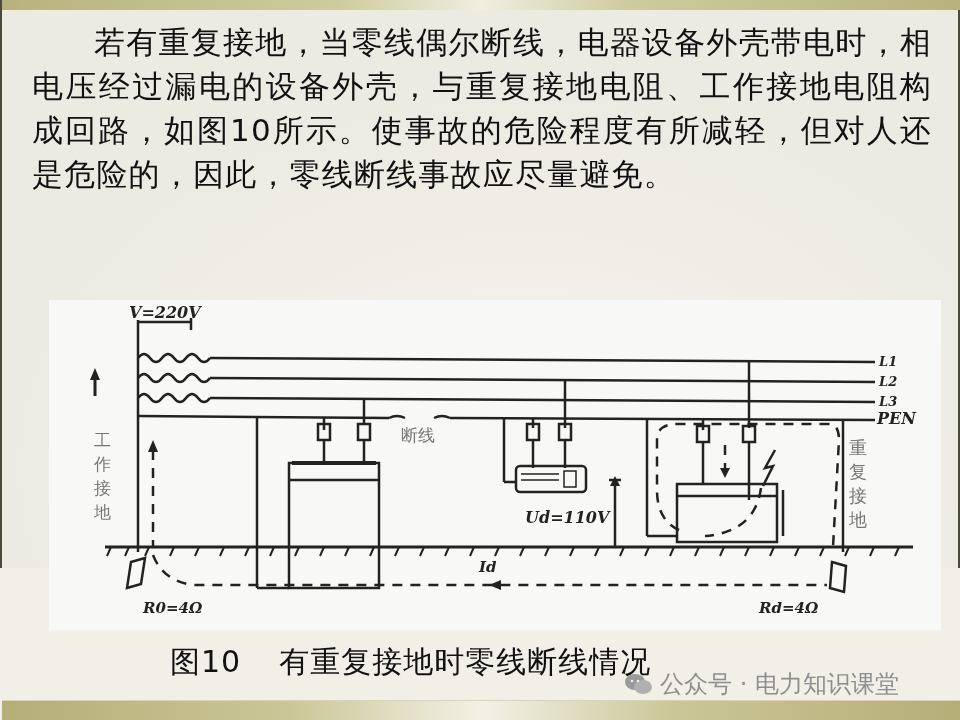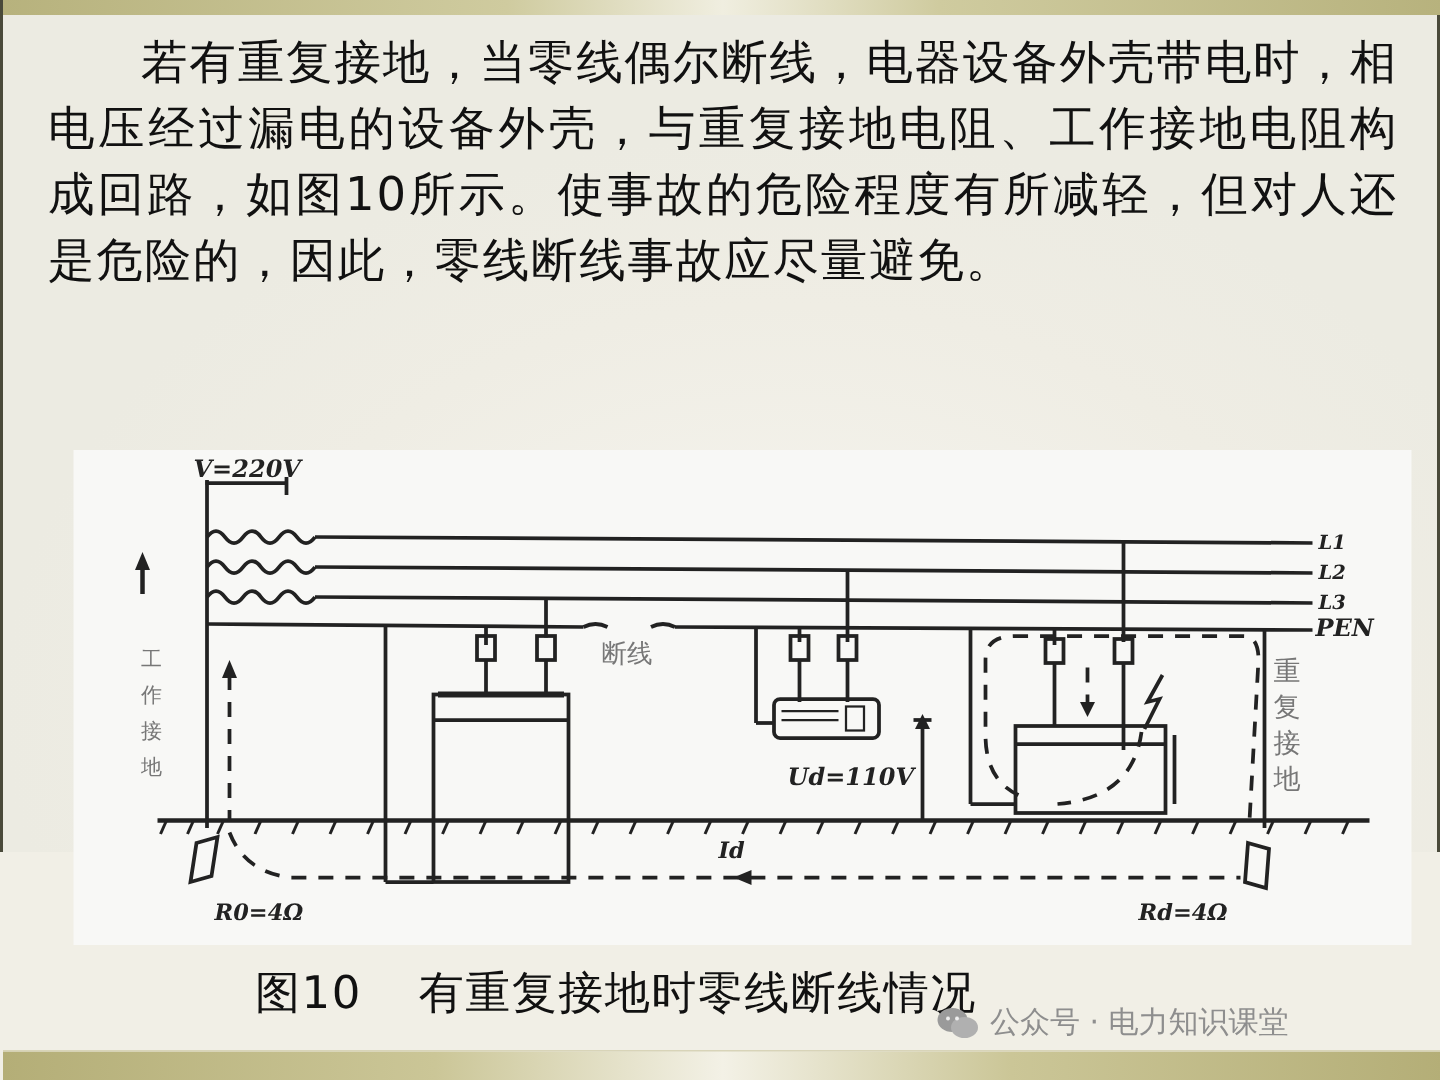--- a/index.html
+++ b/index.html
@@ -37,21 +37,21 @@
   }
   .figure svg { position:absolute; left:0; top:0; }
   .caption {
     position:absolute; left:168px; top:642px;
     font-size:30px; color:#111; letter-spacing:1px;
     font-family:"DejaVu Sans","Liberation Sans",sans-serif;
   }
   .caption .num { margin-right:38px; }
   .watermark {
     position:absolute; left:622px; top:668px;
-    font-size:20px; color:#8e8e8e; display:flex; align-items:center; gap:6px;
+    font-size:24px; color:#8e8e8e; display:flex; align-items:center; gap:6px;
     font-family:"DejaVu Sans","Liberation Sans",sans-serif;
   }
   .wm-icon { width:30px; height:24px; position:relative; }
   .lbl { font-family:"DejaVu Sans","Liberation Sans",sans-serif; fill:#777; font-size:17px; }
   .ital { font-family:"DejaVu Serif","Liberation Serif",serif; font-style:italic; font-weight:bold; fill:#222; }
 </style>
 </head>
 <body>
 
 <div class="slide">
@@ -192,21 +192,21 @@
       <text x="830" y="86" class="ital" font-size="13">L2</text>
       <text x="830" y="106" class="ital" font-size="13">L3</text>
       <text x="828" y="124" class="ital" font-size="16">PEN</text>
       <text x="352" y="141" class="lbl">断线</text>
       <text x="476" y="223" class="ital" font-size="16">Ud=110V</text>
       <text x="430" y="272" class="ital" font-size="15">Id</text>
       <text x="94" y="313" class="ital" font-size="15">R0=4Ω</text>
       <text x="710" y="313" class="ital" font-size="15">Rd=4Ω</text>
     </svg>
 
-    <div style="position:absolute;left:45px;top:128px;width:20px;font-size:14px;line-height:24px;color:#777;font-family:'DejaVu Sans','Liberation Sans',sans-serif;word-break:break-all;">工作接地</div>
+    <div style="position:absolute;left:45px;top:128px;width:20px;font-size:17px;line-height:24px;color:#777;font-family:'DejaVu Sans','Liberation Sans',sans-serif;word-break:break-all;">工作接地</div>
     <div style="position:absolute;left:800px;top:136px;width:20px;font-size:18px;line-height:24px;color:#777;font-family:'DejaVu Sans','Liberation Sans',sans-serif;word-break:break-all;">重复接地</div>
   </div>
 
   <div class="caption">
     <span class="num">图10</span><span>有重复接地时零线断线情况</span>
   </div>
 
   <div class="watermark">
     <span class="wm-icon">
       <svg width="30" height="24" viewBox="0 0 30 24">

